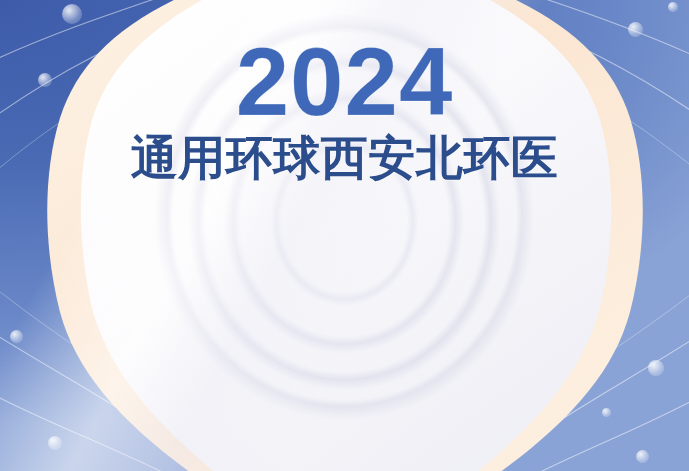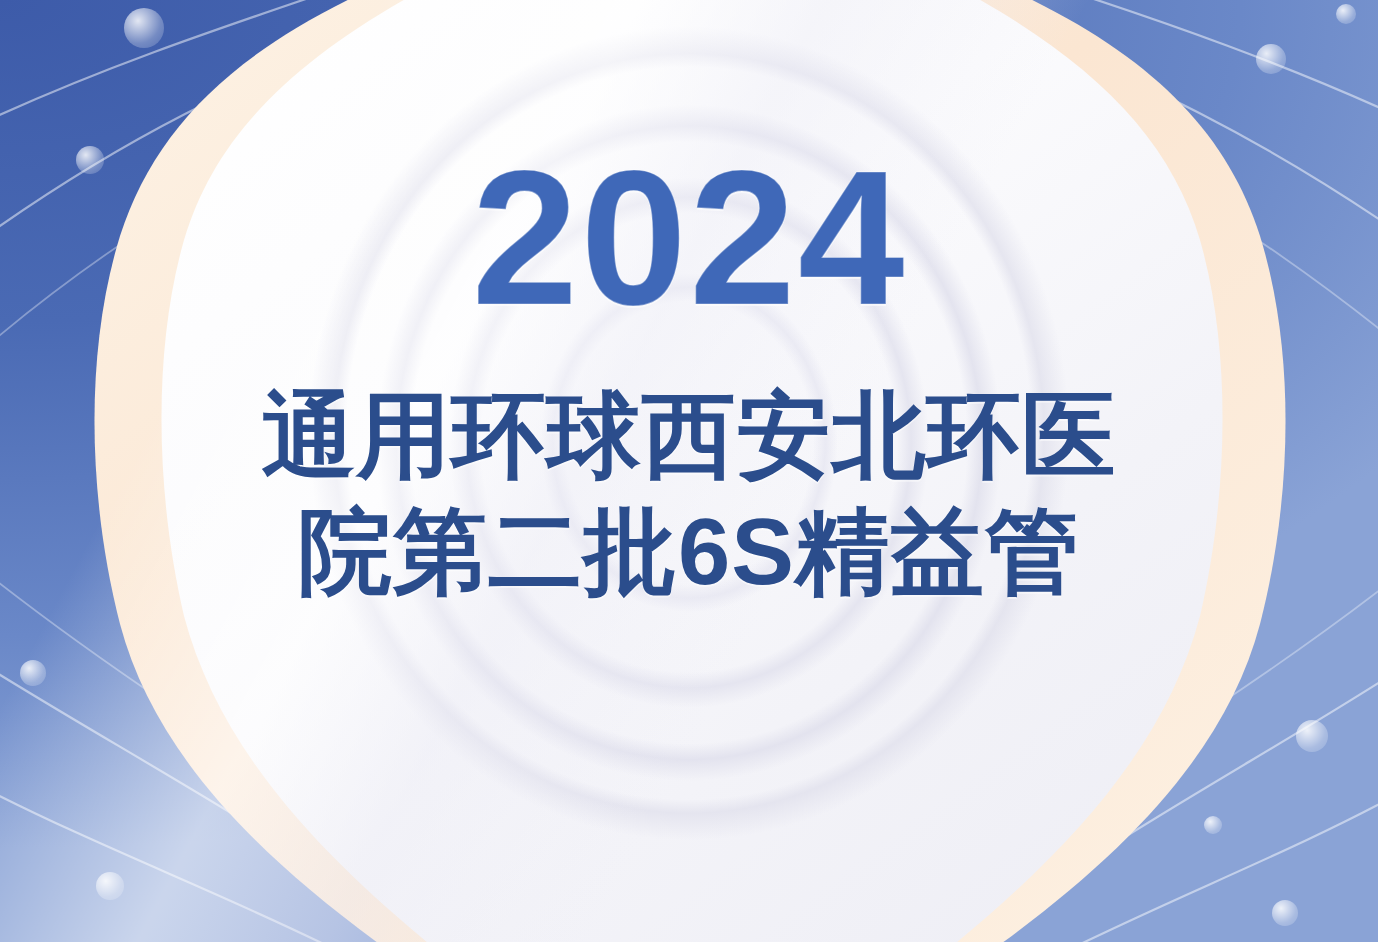--- a/index.html
+++ b/index.html
@@ -51,23 +51,22 @@
   .dot{
     position:absolute;border-radius:50%;
     background:radial-gradient(circle at 35% 32%, rgba(255,255,255,.85), rgba(255,255,255,.28) 60%, rgba(255,255,255,.10) 100%);
   }
 
   
   #content{
     position:absolute;inset:0;
     display:flex;flex-direction:column;
     align-items:center;justify-content:flex-start;
-    padding-top:76px;
+    padding-top:38px;
     box-sizing:border-box;
-    gap:22px;
   }
 
   .year{
     font-size:96px;
     font-weight:700;
     letter-spacing:1px;
     line-height:.92;
     color:#3f68b8;
     -webkit-text-stroke:0.6px rgba(255,255,255,.35);
     text-shadow:0 1px 0 rgba(255,255,255,.55);
@@ -173,18 +172,17 @@
   <div class="layer rings"></div>
 
   <div class="layer sheen"></div>
 
   <div id="content">
 
     <div class="year">2024</div>
 
     <div class="headline">
       <div class="hline">通用环球西安北环医</div>
-      <div class="hline">院第二批6S精益管</div>
     </div>
 
   </div>
 
 </div>
 
 </body></html>

